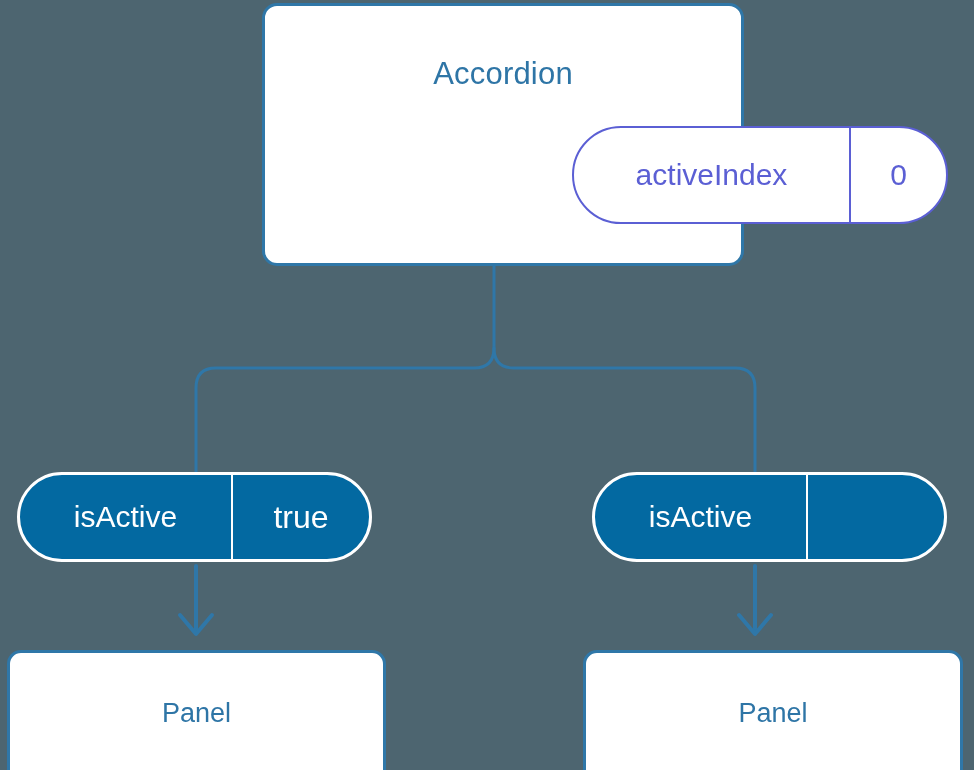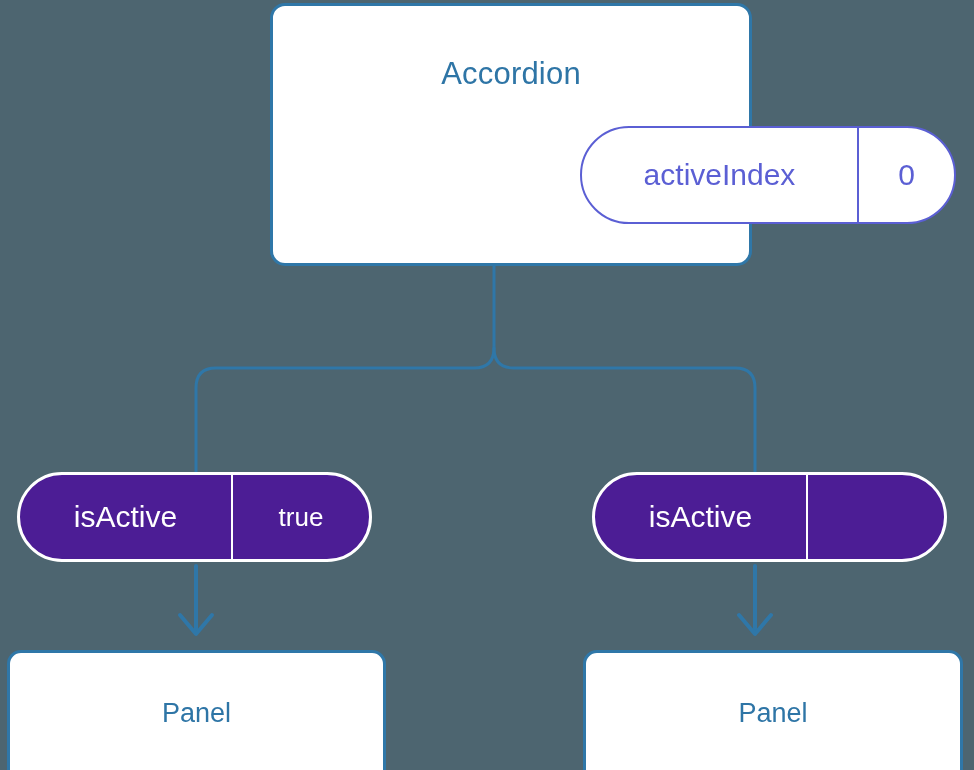--- a/index.html
+++ b/index.html
@@ -33,21 +33,21 @@
 
   
   .component-card {
     position: absolute;
     box-sizing: border-box;
     background: #ffffff;
     border: 3px solid #2f77a8;
     border-radius: 15px;
   }
   #accordion-card {
-    left: 270px;
+    left: 262px;
     top: 3px;
     width: 482px;
     height: 263px;
   }
   .card-title {
     position: absolute;
     left: 0;
     right: 0;
     top: 49px;
     text-align: center;
@@ -94,32 +94,32 @@
   }
   #accordion-state-pill {
     left: 307px;
     top: 120px;
     width: 376px;
     height: 98px;
   }
 
   
   .pill-filled {
-    background: #4c1d95;
+    background: #0369a1;
     border: 3px solid #ffffff;
   }
   .pill-filled .pill-key {
     flex: 0 0 213px;
     font-size: 30px;
     color: #ffffff;
     border-right: 2px solid #ffffff;
   }
   .pill-filled .pill-value {
     flex: 1 1 auto;
-    font-size: 26px;
+    font-size: 32px;
     color: #ffffff;
   }
   #pill-left {
     left: 17px;
     top: 472px;
     width: 355px;
     height: 90px;
   }
   #pill-right {
     left: 592px;

